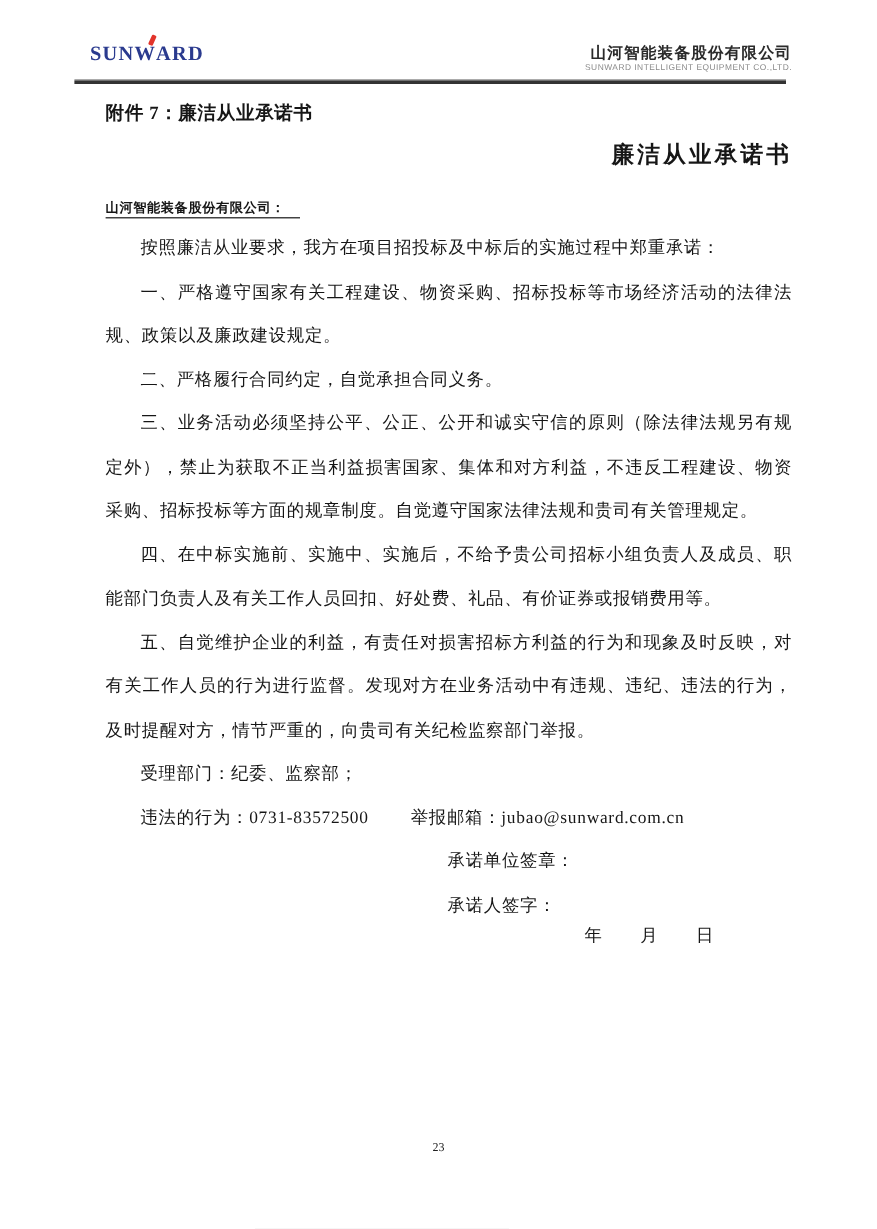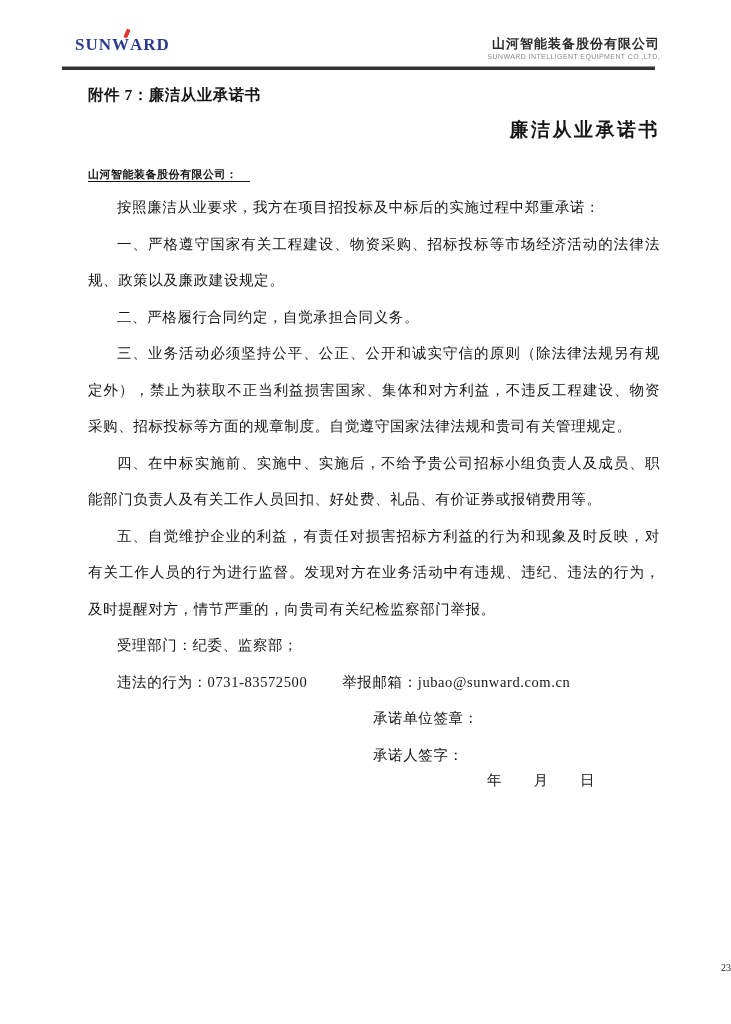--- a/index.html
+++ b/index.html
@@ -118,24 +118,24 @@
   }
   .sig-line { padding-left: 285px; }
   .date-line {
     padding-left: 399px;
     margin-top: -11px;
     letter-spacing: 1px;
   }
 
   .page-number {
     position: absolute;
-    bottom: 51px;
+    bottom: 62px;
     left: 0;
     width: 100%;
-    text-align: right;
+    text-align: center;
     font-size: 10px;
     color: #222222;
   }
 </style>
 </head>
 <body>
 
 <div class="page">
 
   <div class="header">

